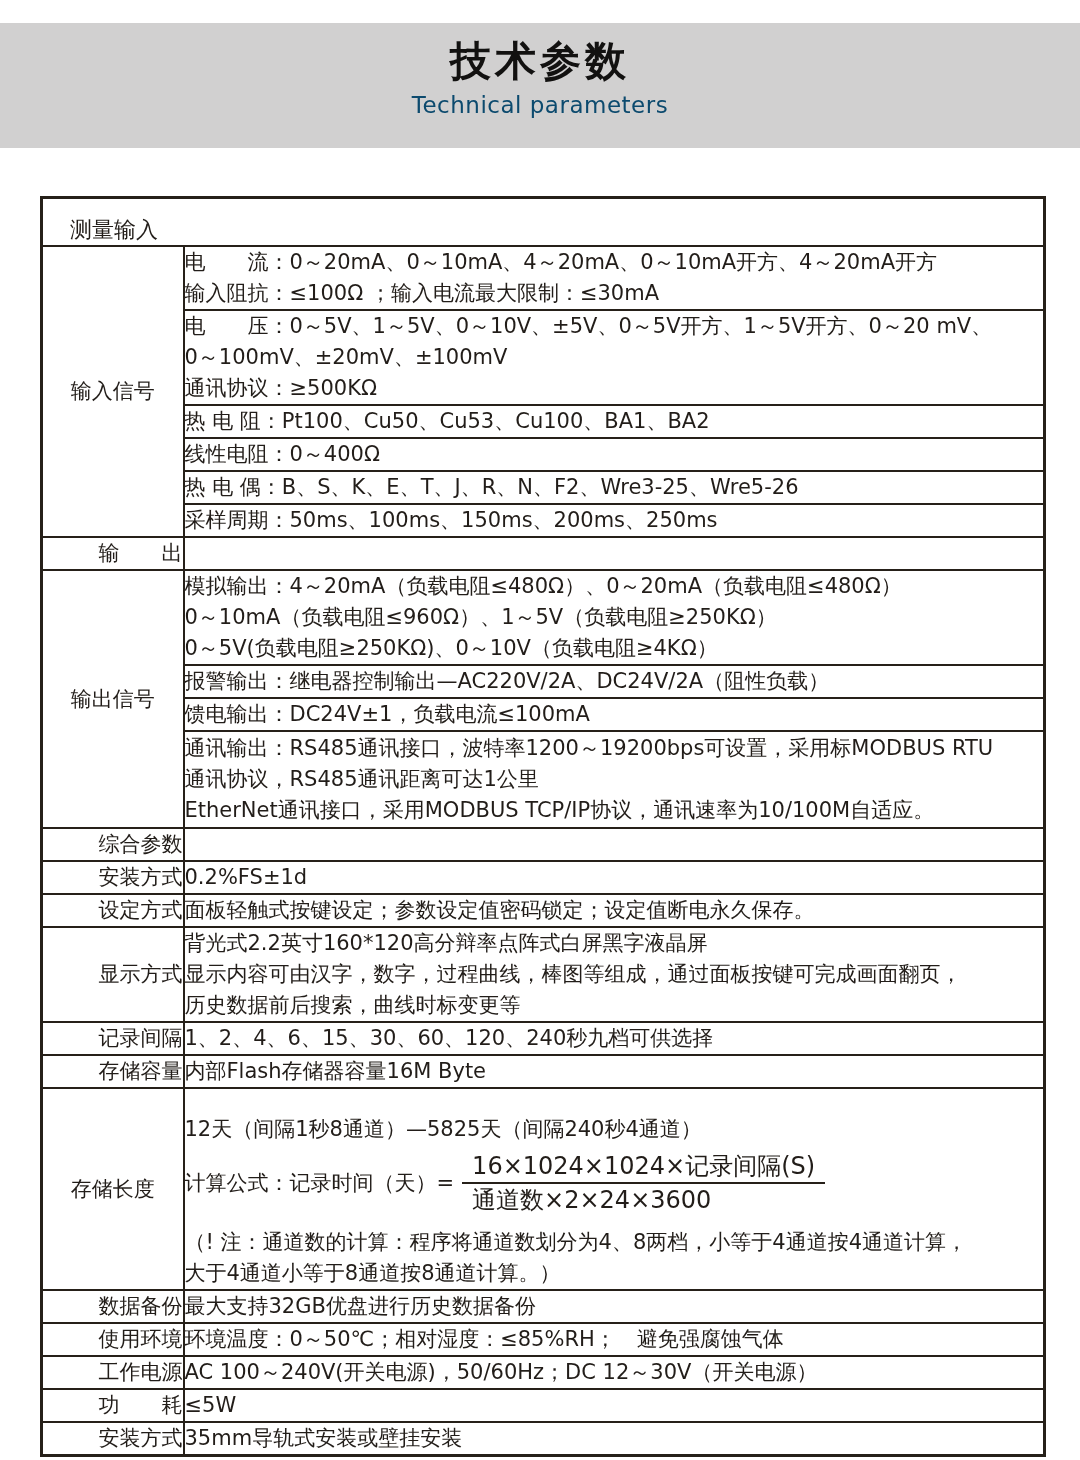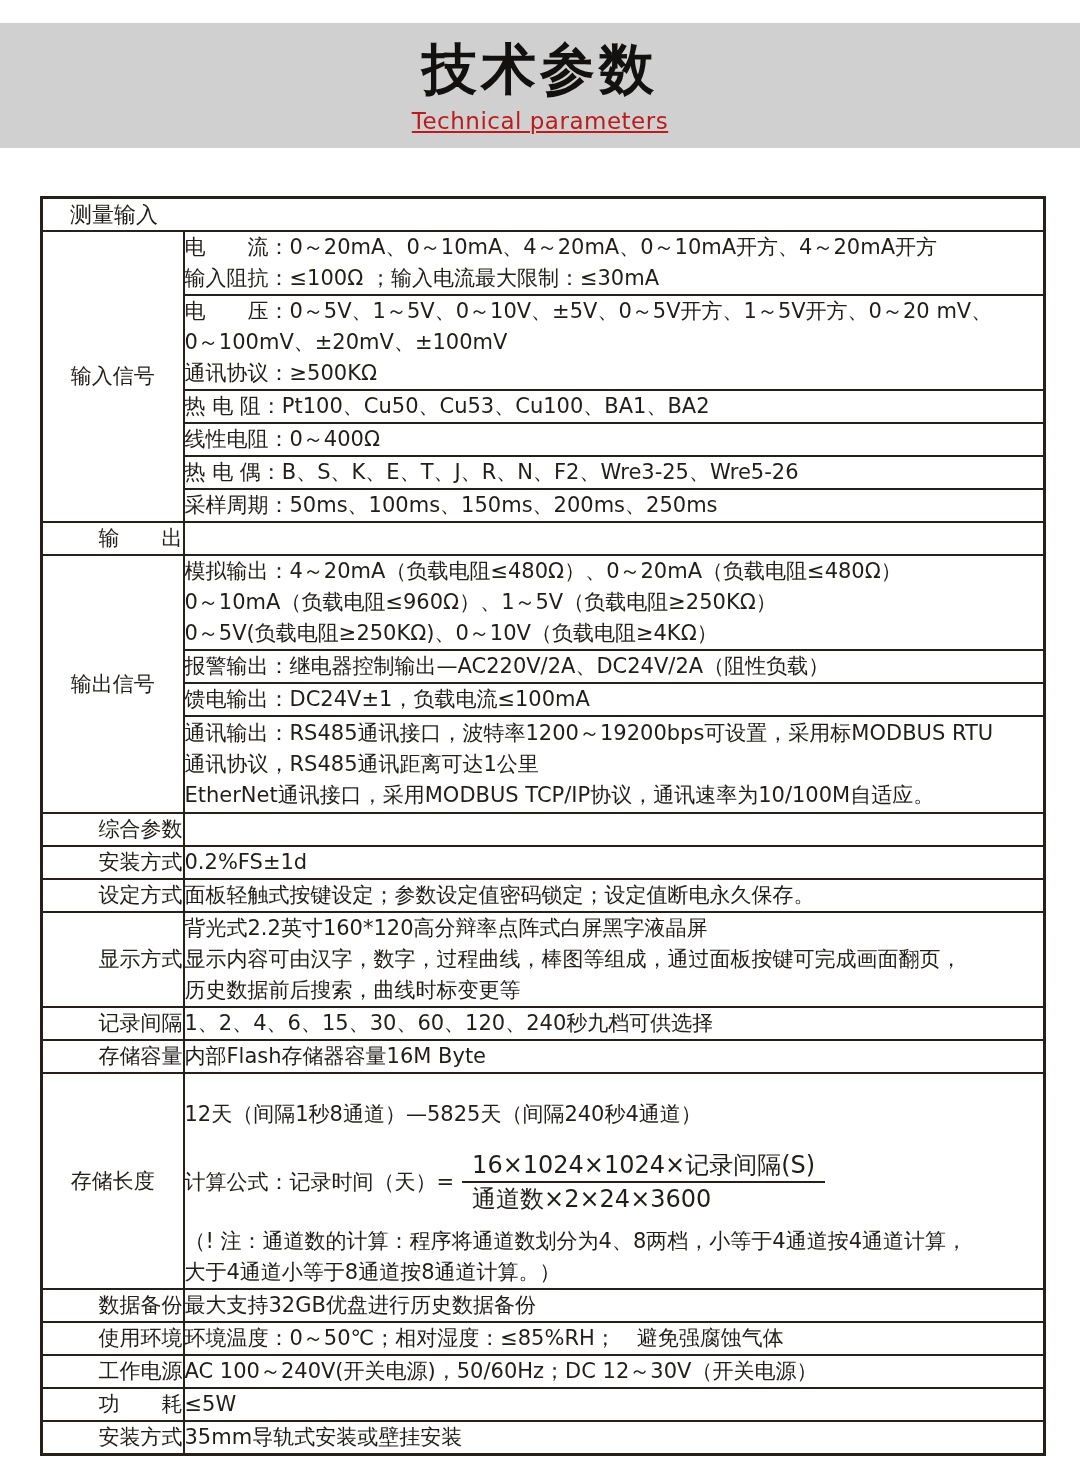--- a/index.html
+++ b/index.html
@@ -7,49 +7,49 @@
     width:1080px;height:1460px;background:#ffffff;
     font-family:"DejaVu Sans","Liberation Sans",sans-serif;
     color:#221d19;position:relative;overflow:hidden;
   }
   
   .band{
     margin-top:23px;height:125px;background:#d1d0d0;
     text-align:center;overflow:hidden;
   }
   .band .h1{
-    margin:8px;padding-top:8px;font-size:55px;line-height:60px;
+    margin:0;padding-top:8px;font-size:41px;line-height:60px;
     font-weight:900;letter-spacing:4px;color:#121110;
   }
   .band .sub{
-    margin:0;font-size:23px;line-height:28px;color:#b91c1c;letter-spacing:0.5px;text-decoration:underline;
+    margin:0;font-size:23px;line-height:28px;color:#0c4a6e;letter-spacing:0.5px;
   }
   
   table.spec{
     border-collapse:collapse;table-layout:fixed;
     margin:48px 0 0 40px;width:1003px;
     border:3px solid #262019;
   }
   table.spec td{
     border:2px solid #262019;
     font-size:21px;line-height:31px;
     padding:0;vertical-align:middle;
     overflow:hidden;
   }
   td.lbl{ text-align:right;font-size:22px; }
   td.lbl-top{ text-align:center;font-size:22px;vertical-align:top;padding-top:14px; }
   td.lbl-storage{ text-align:center;font-size:22px;vertical-align:top;padding-top:8px; }
   td.val{ padding:1px 6px 1px 12px; }
   td.span-cell{ padding:0; }
-  .span-inner{ width:142px;text-align:center;font-size:22px; }
+  .span-inner{ width:142px;text-align:center;font-size:22px;margin-top:15px; }
   .vline{ white-space:nowrap; }
   .vline.cont{ }
   
   .storage-intro{ padding-top:5px;margin-top:20px; }
-  .formula-row{ margin-top:22px;display:flex;align-items:center; }
+  .formula-row{ margin-top:8px;display:flex;align-items:center; }
   .frac{ display:inline-block;text-align:center;margin-left:8px;font-size:24px;line-height:26px; }
   .frac .num{ padding:0 10px 3px;border-bottom:2px solid #262019; }
   .frac .den{ padding:3px 10px 0;text-align:left; }
   .storage-note{ margin-top:14px; }
 </style>
 </head>
 <body>
 
 <div class="band">
   <div class="h1">技术参数</div>

